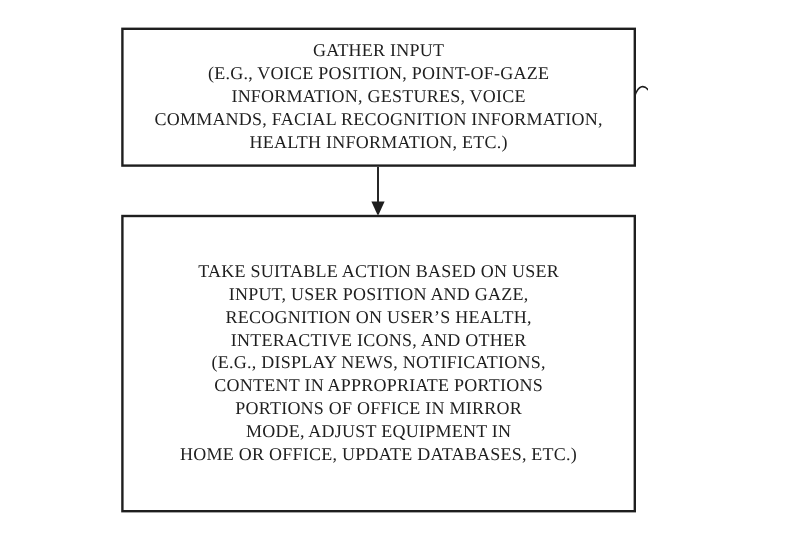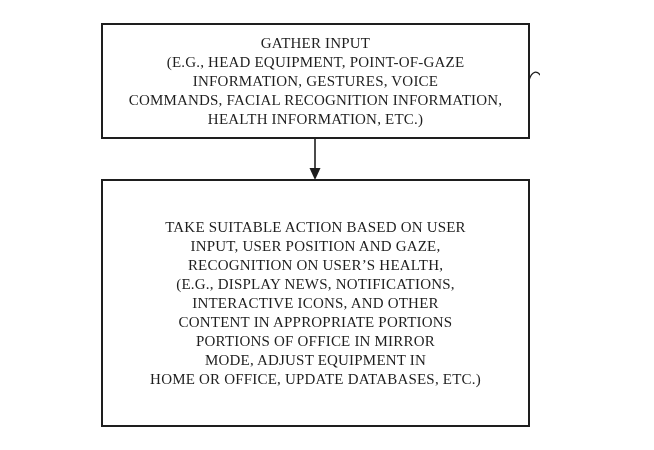--- a/index.html
+++ b/index.html
@@ -58,39 +58,39 @@
   }
   svg { display: block; }
 </style>
 </head>
 <body>
 
 <div class="canvas">
 
   <div class="process-box box-280">
     <div class="tl">GATHER INPUT</div>
-    <div class="tl">(E.G., HEAD EQUIPMENT, POINT-OF-GAZE</div>
+    <div class="tl">(E.G., VOICE POSITION, POINT-OF-GAZE</div>
     <div class="tl">INFORMATION, GESTURES, VOICE</div>
     <div class="tl">COMMANDS, FACIAL RECOGNITION INFORMATION,</div>
     <div class="tl">HEALTH INFORMATION, ETC.)</div>
   </div>
 
   <div class="flow-arrow">
     <svg width="20" height="41" viewBox="0 0 20 41">
       <line x1="10" y1="0" x2="10" y2="31" stroke="#1e1e1e" stroke-width="1.6"></line>
       <polygon points="4.5,29 15.5,29 10,41" fill="#1e1e1e"></polygon>
     </svg>
   </div>
 
   <div class="process-box box-282">
     <div class="tl">TAKE SUITABLE ACTION BASED ON USER</div>
     <div class="tl">INPUT, USER POSITION AND GAZE,</div>
     <div class="tl">RECOGNITION ON USER’S HEALTH,</div>
+    <div class="tl">INTERACTIVE ICONS, AND OTHER</div>
     <div class="tl">(E.G., DISPLAY NEWS, NOTIFICATIONS,</div>
-    <div class="tl">INTERACTIVE ICONS, AND OTHER</div>
     <div class="tl">CONTENT IN APPROPRIATE PORTIONS</div>
     <div class="tl">PORTIONS OF OFFICE IN MIRROR</div>
     <div class="tl">MODE, ADJUST EQUIPMENT IN</div>
     <div class="tl">HOME OR OFFICE, UPDATE DATABASES, ETC.)</div>
   </div>
 
   <div class="ref-group ref-280">
     <svg width="30" height="20" viewBox="0 0 30 20">
       <path d="M1,12 C4,3 9,2 13,8 C16,12.5 21,14 29,13" fill="none" stroke="#1e1e1e" stroke-width="1.3" stroke-linecap="round"></path>
     </svg>

